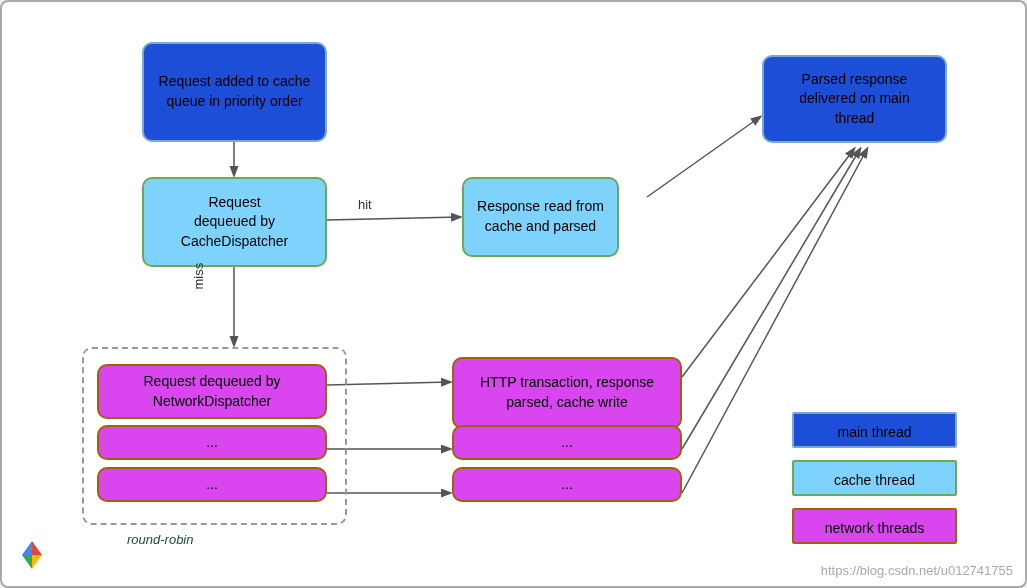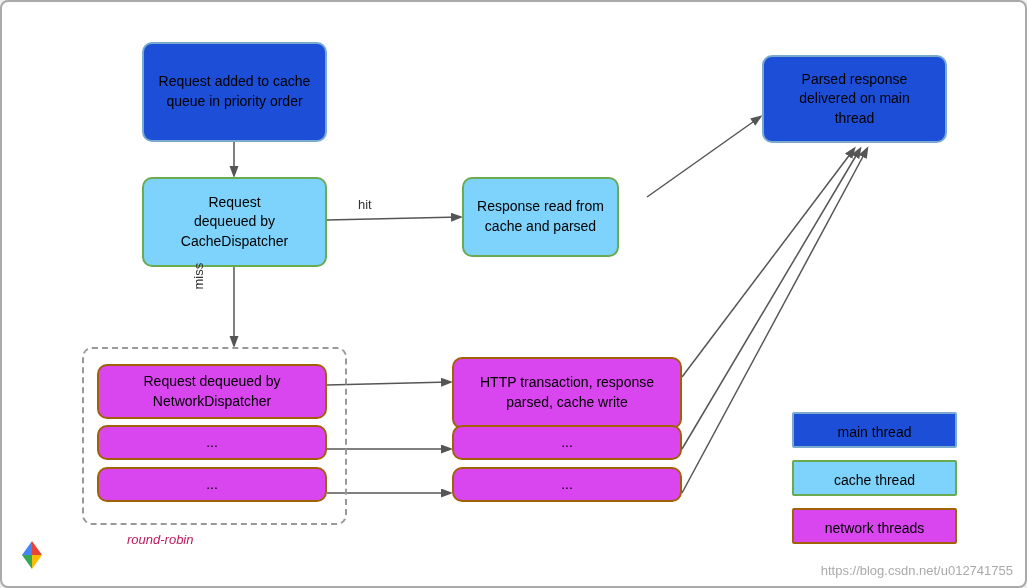--- a/index.html
+++ b/index.html
@@ -96,21 +96,21 @@
       left: 12px;
       font-size: 22px;
       font-weight: bold;
     }
 
     
     .italic-label {
       position: absolute;
       font-style: italic;
       font-size: 13px;
-      color: #be185d;
+      color: #14532d;
       text-align: right;
     }
   </style>
 </head>
 <body>
 
 <div class="diagram-container">
 
   <svg class="arrows-svg">
     <defs>

